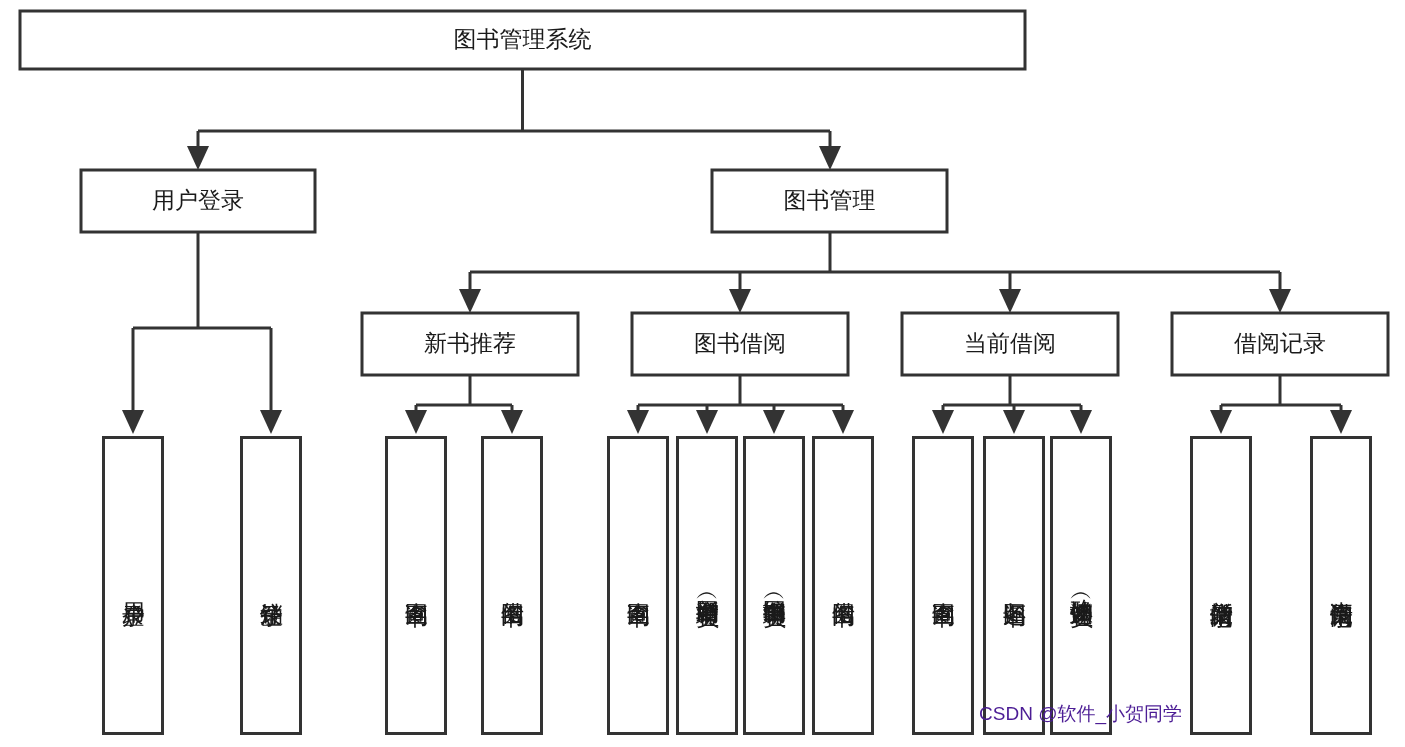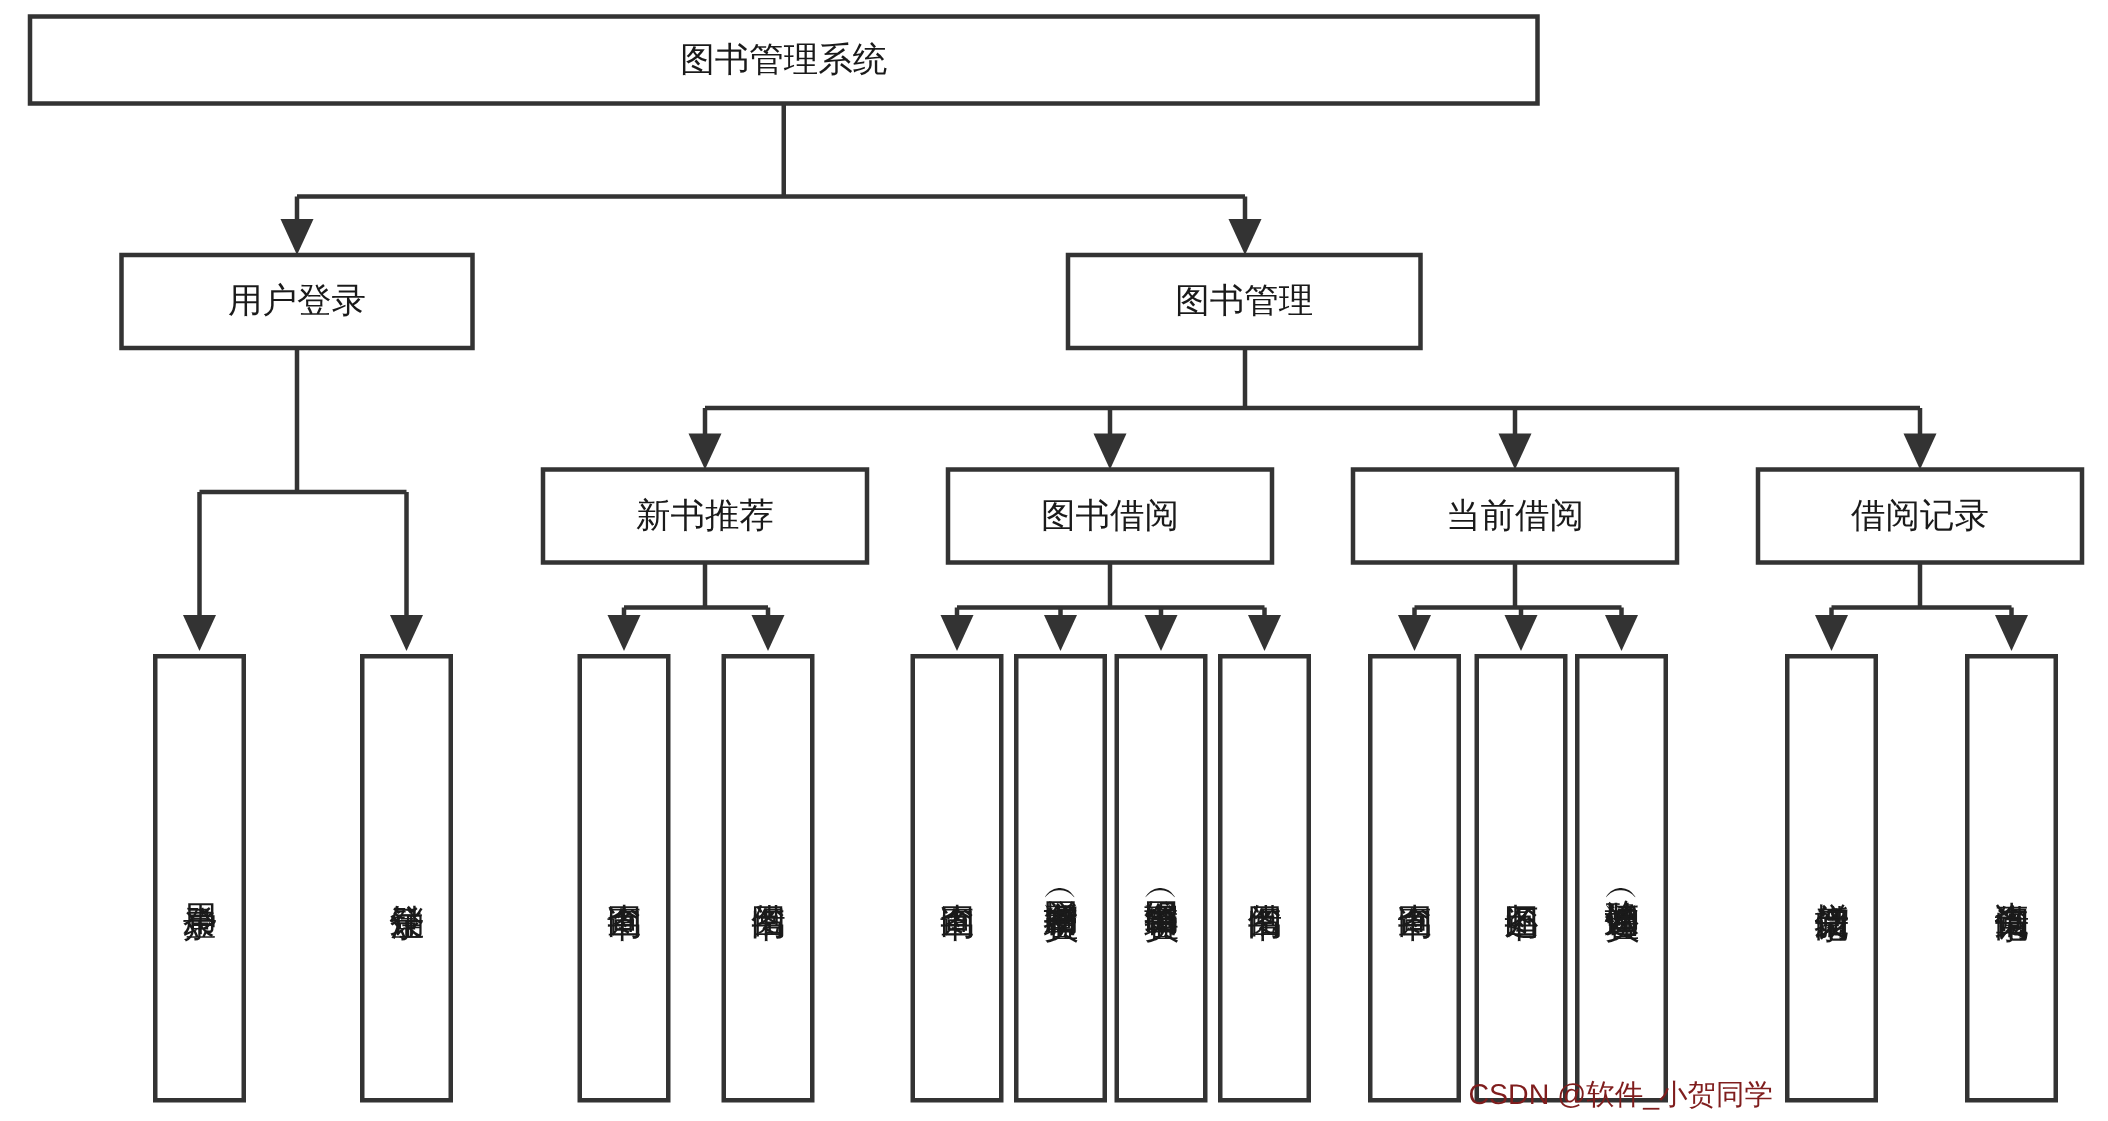--- a/index.html
+++ b/index.html
@@ -62,24 +62,24 @@
     font-family: "Liberation Sans", sans-serif;
     font-size: 23px;
     line-height: 1.12;
     color: #1a1a1a;
     letter-spacing: 1px;
     white-space: nowrap;
   }
   #watermark {
     position: absolute;
     right: 8px;
-    bottom: 4px;
+    bottom: 20px;
     font-family: "Liberation Sans", sans-serif;
     font-size: 19px;
-    color: #7f1d1d;
+    color: #4c1d95;
     white-space: nowrap;
     pointer-events: none;
   }
 </style>
 </head>
 <body>
 
 <div id="diagram-root">
 
   <svg id="tree-svg" viewBox="0 0 1405 747">

